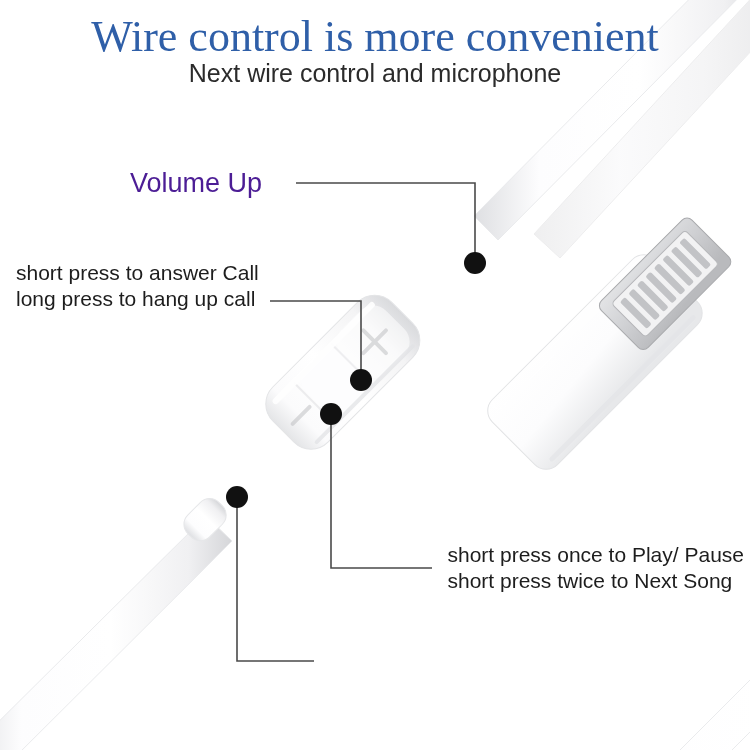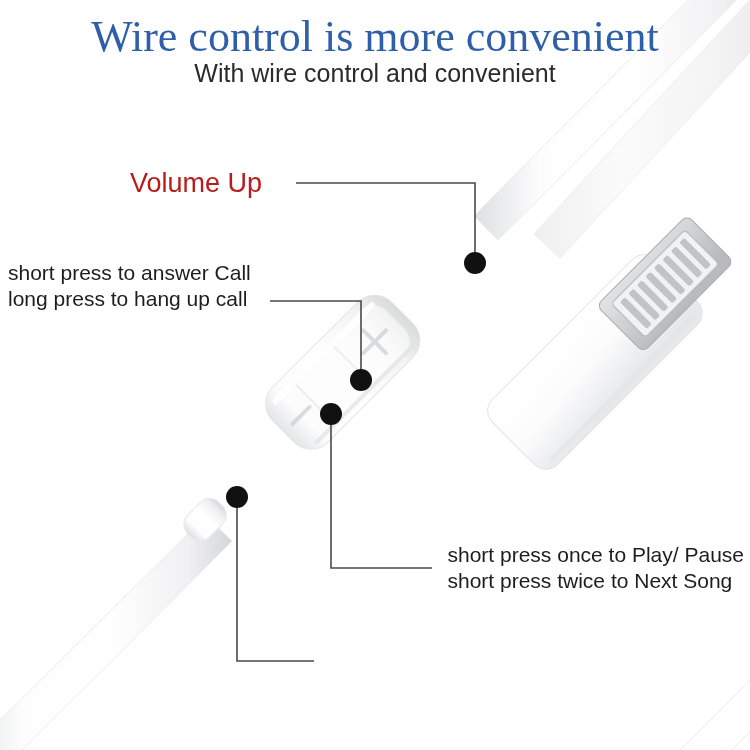--- a/index.html
+++ b/index.html
@@ -43,21 +43,21 @@
     line-height: 29px;
     color: #2b2b2b;
   }
   #subtitle-1 { top: 59px; }
   #subtitle-2 { top: 88px; }
 
   #label-volume-up {
     left: 130px;
     top: 168px;
     font-size: 27px;
-    color: #b91c1c;
+    color: #4c1d95;
   }
   #label-volume-down {
     left: 320px;
     top: 643px;
     font-size: 27px;
     color: #1a1a1a;
   }
 
   #call-block {
     left: 8px;
@@ -68,21 +68,21 @@
     text-align: left;
   }
   #media-block {
     right: 6px;
     top: 542px;
     font-size: 21px;
     line-height: 25.5px;
     color: #1d1d1d;
     text-align: left;
   }
-  .line { display: block; }
+  .line { display: block; margin-left: 8px; }
 </style>
 </head>
 <body>
 
 <div id="page">
 
   <svg id="art" viewBox="0 0 750 750">
     <defs>
 
       <linearGradient id="remoteGrad" x1="0" y1="0" x2="1" y2="0">
@@ -210,21 +210,21 @@
     <g fill="#111111">
       <circle cx="475" cy="263" r="11"></circle>
       <circle cx="361" cy="380" r="11"></circle>
       <circle cx="331" cy="414" r="11"></circle>
       <circle cx="237" cy="497" r="11"></circle>
     </g>
   </svg>
 
   <div class="txt" id="title">Wire control is more convenient</div>
 
-  <div class="txt" id="subtitle-1">With wire control and convenient</div>
+  <div class="txt" id="subtitle-1">Next wire control and microphone</div>
 
 
   <div class="txt" id="label-volume-up">Volume Up</div>
 
 
   <div class="txt" id="call-block">
     <span class="line">short press to answer Call</span>
     <span class="line">long press to hang up call</span>
   </div>
 

